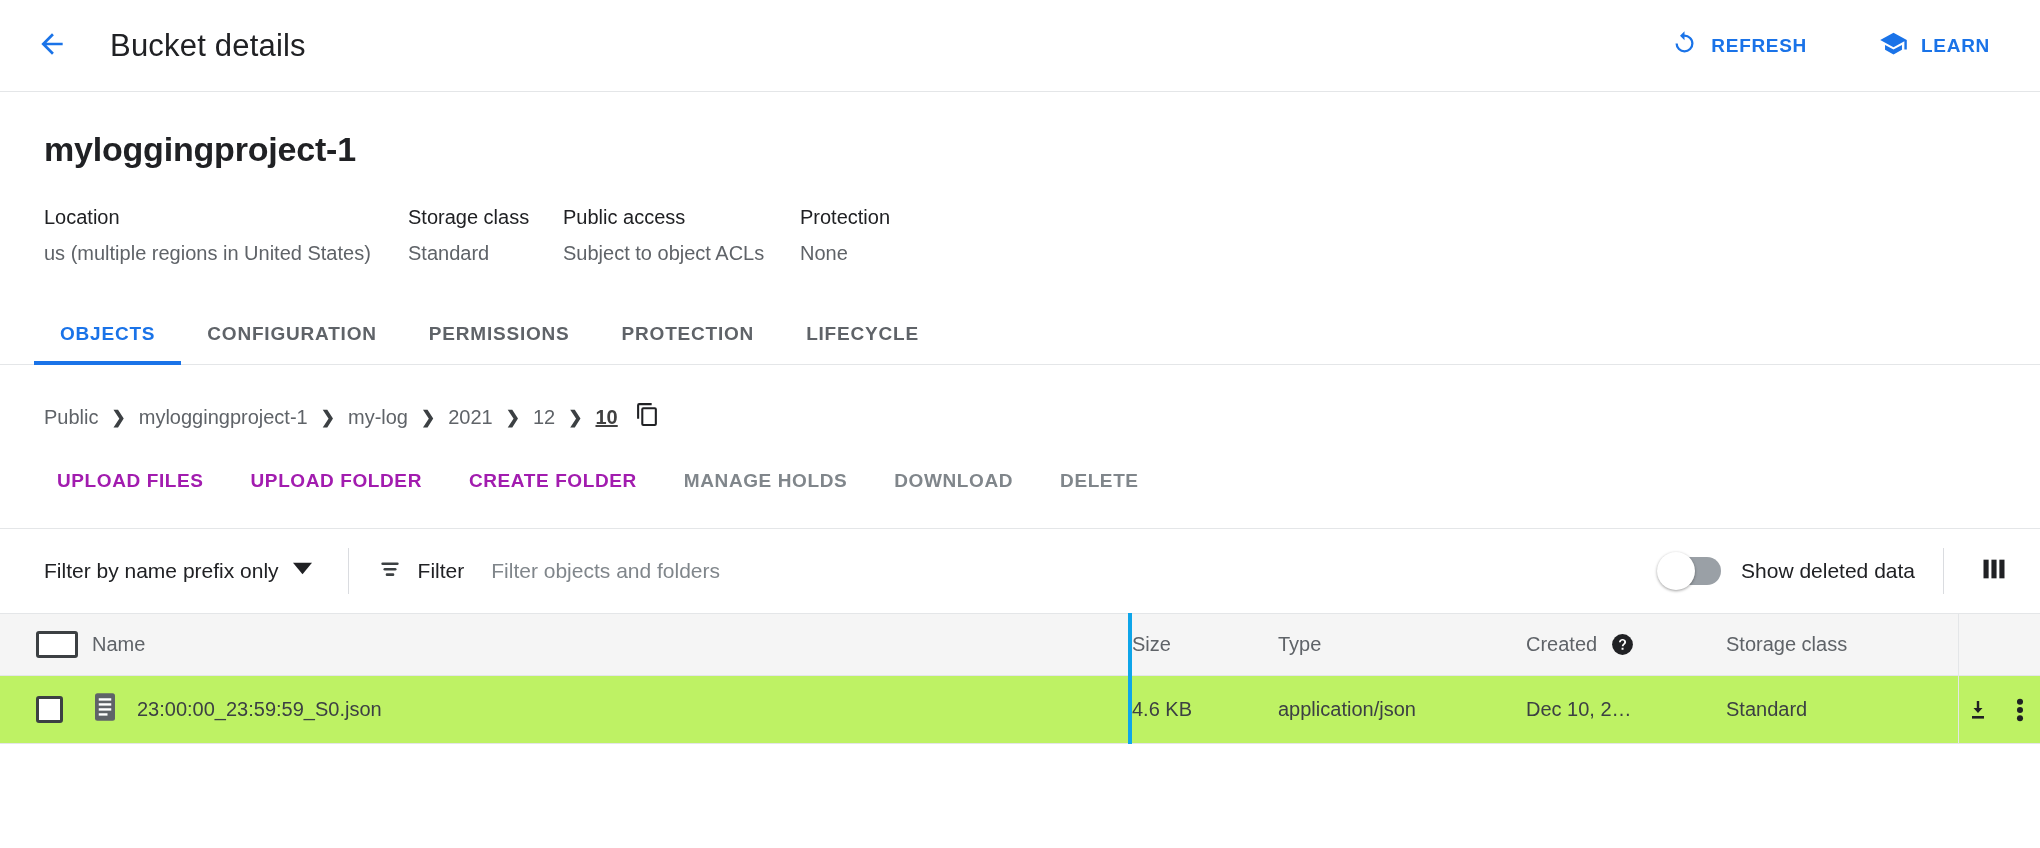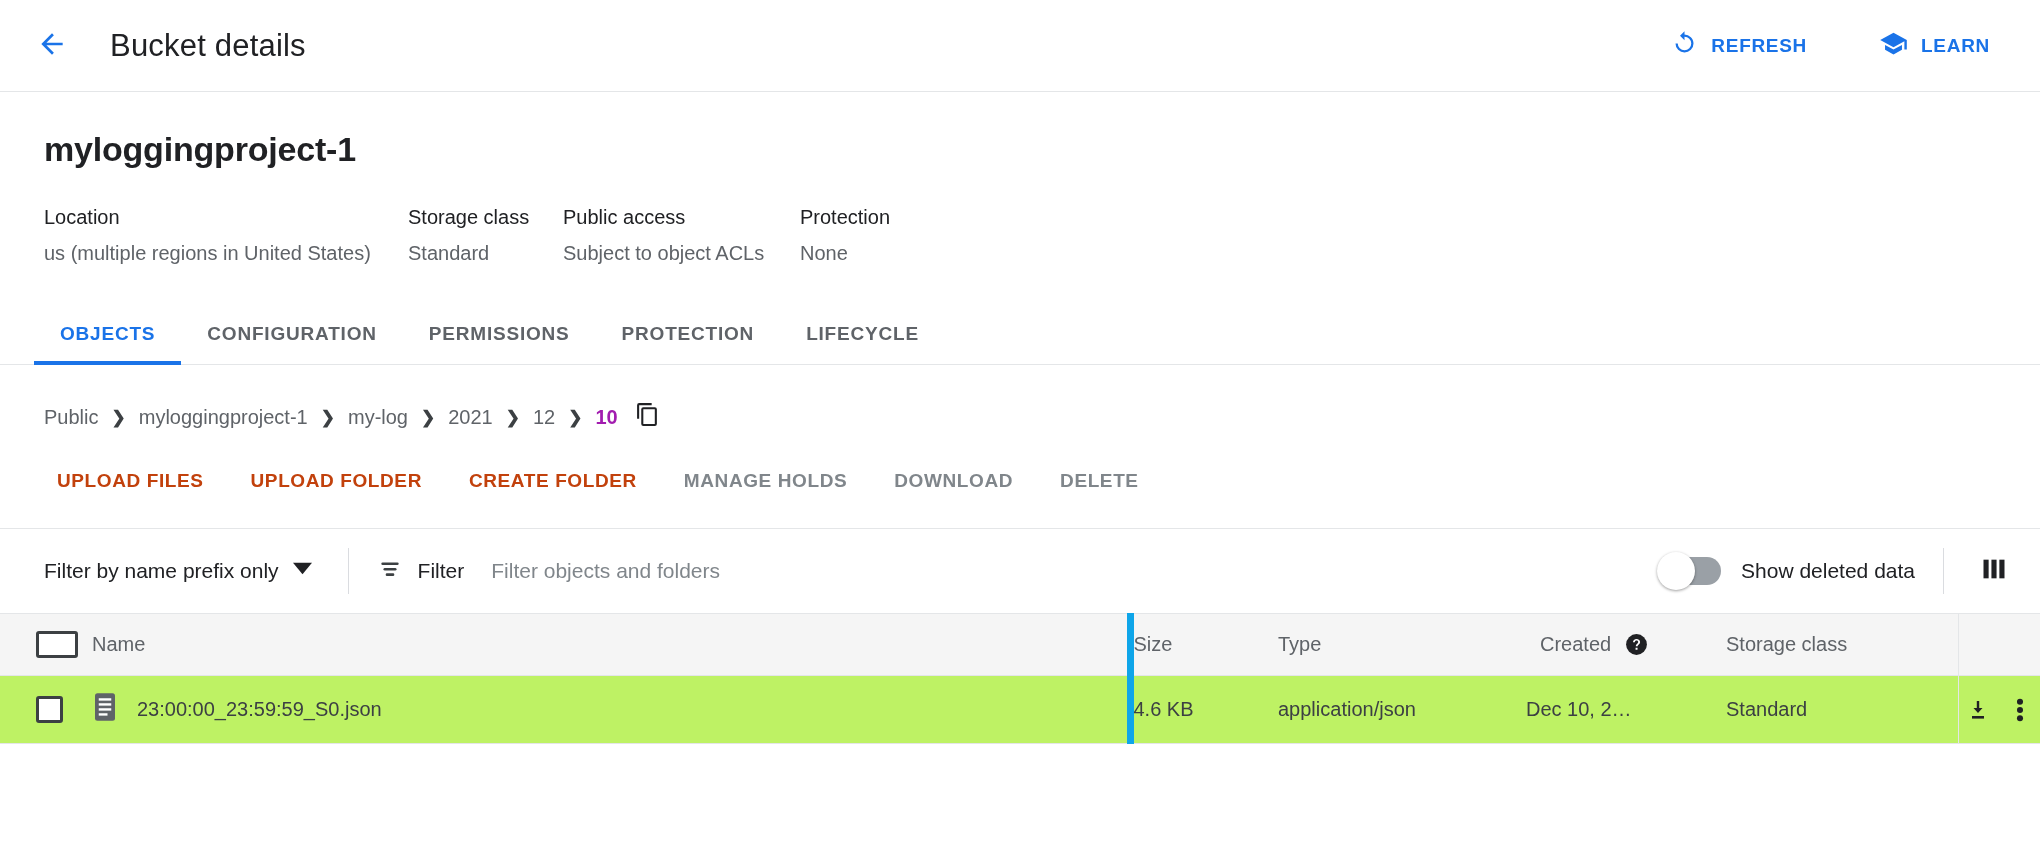--- a/index.html
+++ b/index.html
@@ -111,23 +111,24 @@
     align-items: center;
     padding: 34px 0 0 44px;
     font-size: 20px;
   }
   .crumb {
     color: #5f6368;
     cursor: pointer;
     white-space: nowrap;
   }
   .crumb.current {
-    color: #a21caf;
+    color: #404040;
     font-weight: 600;
     cursor: default;
+    text-decoration: underline;
   }
   .crumb-sep {
     margin: 0 13px;
     color: #3c4043;
     font-size: 17px;
     font-weight: 700;
     display: flex;
     align-items: center;
   }
   .copy-btn {
@@ -143,21 +144,21 @@
     display: flex;
     align-items: center;
     padding: 26px 0 0 44px;
     padding-bottom: 27px;
     border-bottom: 1px solid #e4e6e8;
   }
   .obj-action {
     font-size: 19px;
     font-weight: 600;
     letter-spacing: .6px;
-    color: #c2410c;
+    color: #a21caf;
     cursor: pointer;
     padding: 9px 13px;
     border-radius: 4px;
     white-space: nowrap;
   }
   .obj-action.disabled {
     color: #80868b;
     cursor: default;
   }
   .obj-action + .obj-action { margin-left: 21px; }
@@ -265,21 +266,21 @@
   }
   table.objects tbody tr { height: 68px; background: #bef264; }
   table.objects td {
     font-size: 20px;
     color: #3c4043;
     padding: 0;
     border-bottom: 1px solid #e4e6e8;
     vertical-align: middle;
   }
   .c-check { width: 92px; }
-  .c-name  { width: 1038px; border-right: 7px solid #0ea5e9; }
+  .c-name  { width: 1038px; border-right: 4px solid #0ea5e9; }
   .c-size  { width: 148px; }
   .c-type  { width: 248px; }
   .c-created { width: 200px; }
   .c-class { width: 232px; }
   .c-acts  { width: 82px; border-left: 1px solid #e4e6e8; }
 
   .cell-pad-check { padding-left: 36px; }
   .cell-pad-name  { padding-left: 28px; }
   .cell-pad       { padding-left: 22px; }
 
@@ -303,21 +304,20 @@
   }
   .help-icon {
     display: inline-flex;
     vertical-align: middle;
     margin-left: 13px;
     cursor: pointer;
   }
   .created-head {
     display: flex;
     align-items: center;
-    margin-left: 14px;
   }
   .row-acts {
     display: flex;
     align-items: center;
     justify-content: flex-start;
     gap: 16px;
   }
   .icon-btn {
     display: flex; align-items: center; justify-content: center;
     cursor: pointer;

